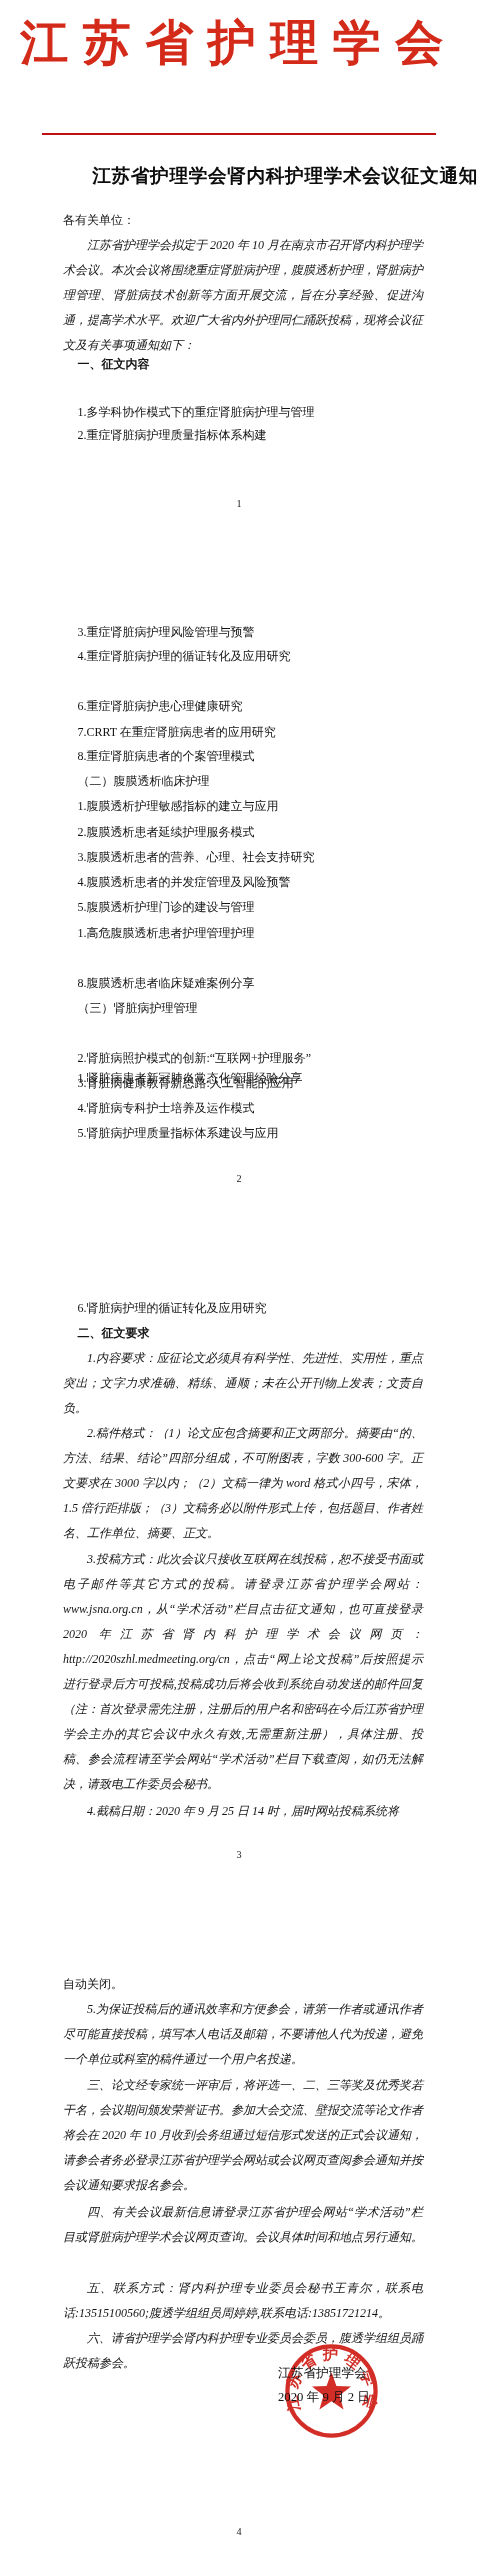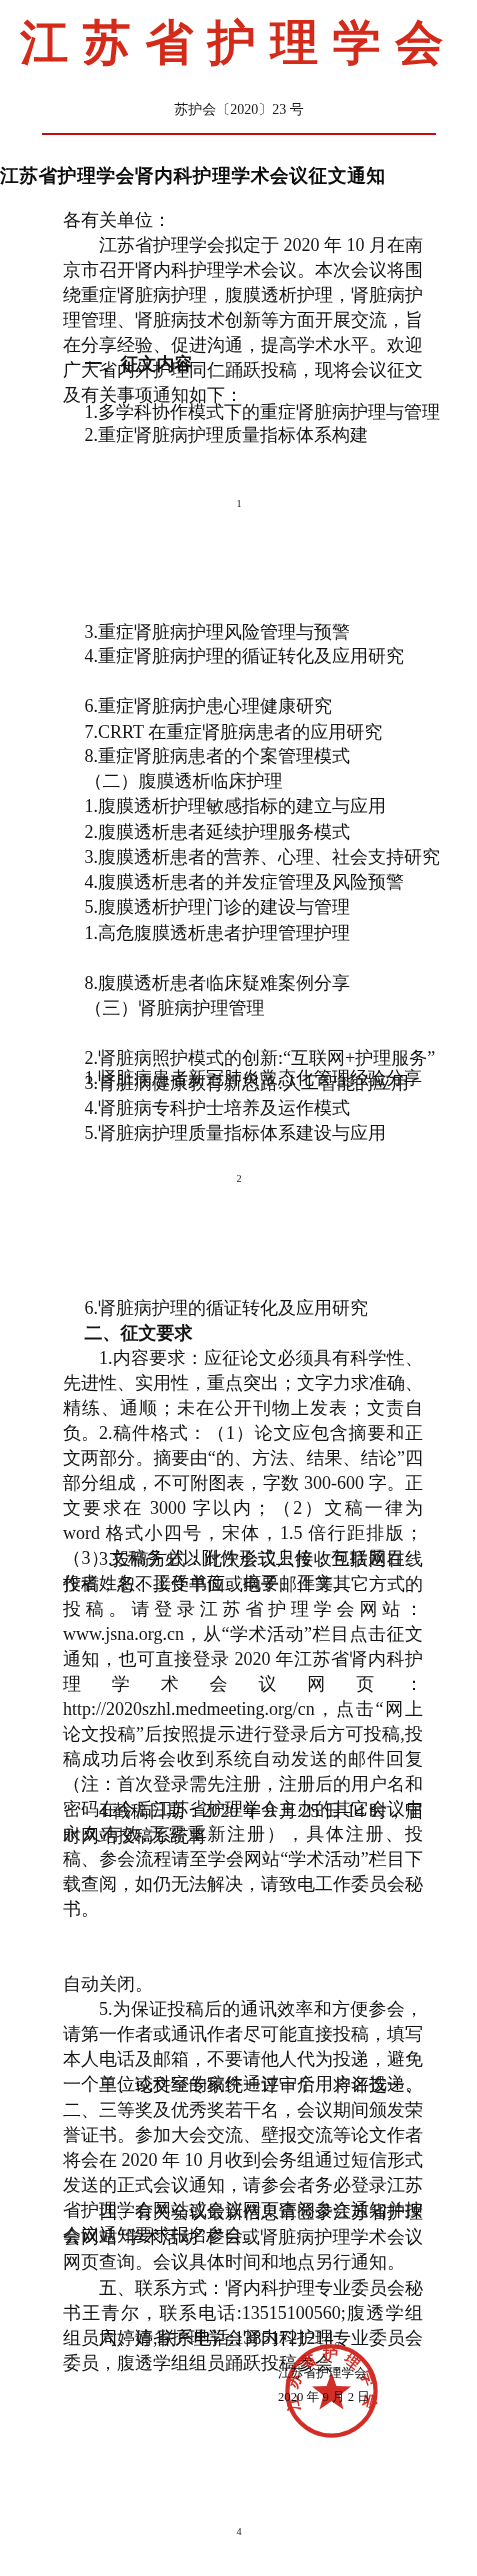--- a/index.html
+++ b/index.html
@@ -26,31 +26,31 @@
     text-align:center;
     font-size:14px;line-height:19px;
     color:#1a1a1a;
   }
   .red-rule{
     position:absolute;top:133px;left:42px;width:394px;height:2.4px;
     background:#c00f0f;
   }
   .notice-title{
     position:absolute;top:162px;left:0;right:0;
-    text-align:left;
+    text-align:right;
     font-size:18.7px;line-height:28px;
     font-weight:bold;
     color:#0d0d0d;
     letter-spacing:0.6px;
   }
   .line{
     position:absolute;left:63px;right:55px;
-    font-size:18px;line-height:25px;
+    font-size:12px;line-height:25px;
   }
-  .para{ text-indent:2em; text-align:justify; }
+  .para{ text-indent:2em; text-align:justify;font-style:italic; }
   .item{ text-indent:1.2em; white-space:nowrap; }
   .bold{ font-weight:bold; }
   .pagenum{
     position:absolute;left:0;right:0;
     text-align:center;
     font-size:10.2px;line-height:14.5px;
     color:#222;
   }
   .seal{
     position:absolute;left:282px;top:2342px;width:99px;height:98px;
@@ -62,21 +62,20 @@
     color:#111;z-index:2;
     white-space:nowrap;
   }
 </style>
 </head>
 <body>
 
 <div class="doc">
 
   <div class="org-title">江苏省护理学会</div>
-  <div class="doc-number">苏护会〔2020〕23 号</div>
   <div class="red-rule"></div>
 
   <div class="notice-title">江苏省护理学会肾内科护理学术会议征文通知</div>
   <div class="line" style="top:208px">各有关单位：</div>
   <div class="line para" style="top:233px">江苏省护理学会拟定于 2020 年 10 月在南京市召开肾内科护理学术会议。本次会议将围绕重症肾脏病护理，腹膜透析护理，肾脏病护理管理、肾脏病技术创新等方面开展交流，旨在分享经验、促进沟通，提高学术水平。欢迎广大省内外护理同仁踊跃投稿，现将会议征文及有关事项通知如下：</div>
 
   <div class="line item bold" style="top:352px">一、征文内容</div>
   <div class="line item" style="top:400px">1.多学科协作模式下的重症肾脏病护理与管理</div>
   <div class="line item" style="top:423px">2.重症肾脏病护理质量指标体系构建</div>
   <div class="pagenum" style="top:497px">1</div>

